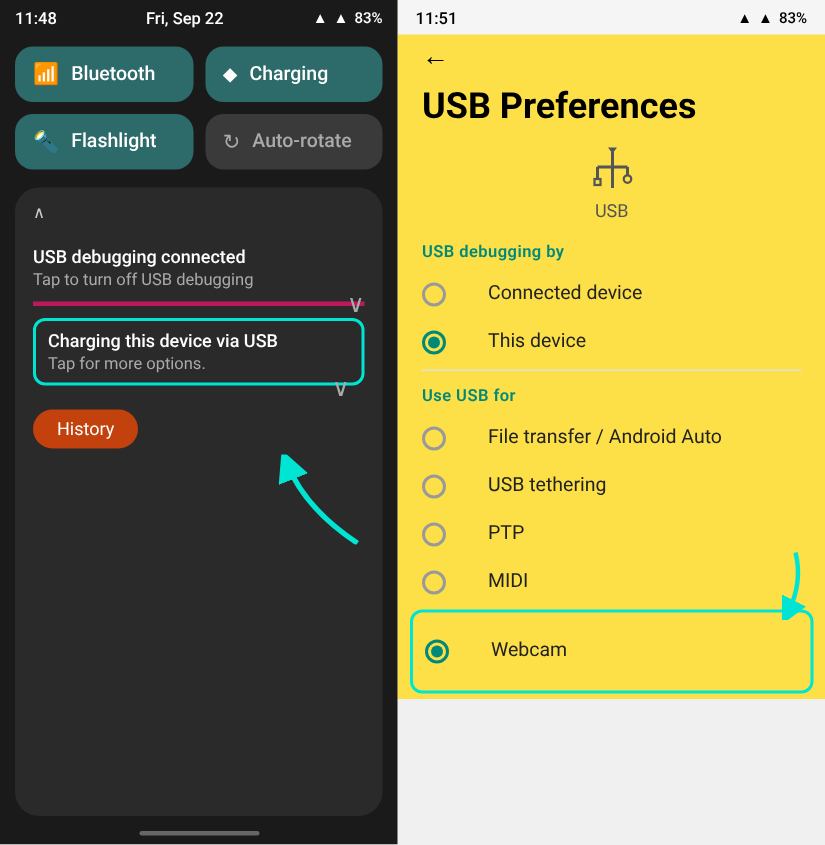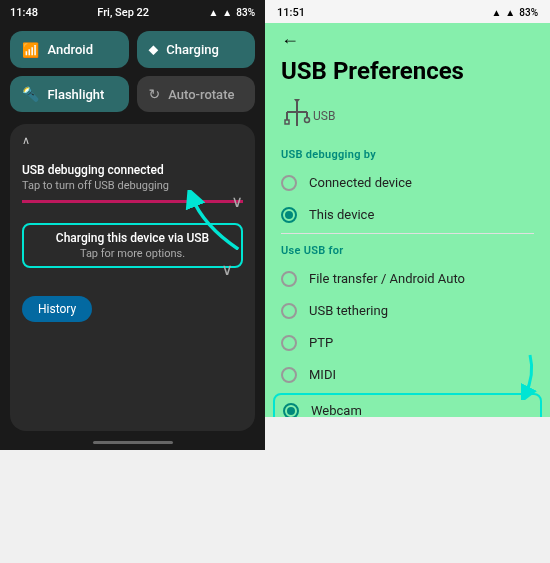--- a/index.html
+++ b/index.html
@@ -8,21 +8,21 @@
       height: 563px;
       display: flex;
       font-family: 'Roboto', Arial, sans-serif;
       background: #f0f0f0;
       overflow: hidden;
     }
 
     
     .left-panel {
       width: 265px;
-      height: 450px;
+      height: 563px;
       background: #1a1a1a;
       display: flex;
       flex-direction: column;
       overflow: hidden;
       position: relative;
     }
 
     .status-bar-left {
       display: flex;
       justify-content: space-between;
@@ -114,26 +114,25 @@
 
     .notif-sub {
       font-size: 11px;
       color: #aaa;
     }
 
     .notif-item.highlighted {
       border: 2px solid #00e5d3;
       border-radius: 8px;
       padding: 6px 8px;
-      margin: 20px 0;
-      text-align: center;
+      margin: 8px 0;
     }
 
     .history-btn {
-      background: #0369a1;
+      background: #c2410c;
       border-radius: 20px;
       padding: 6px 16px;
       color: #fff;
       font-size: 12px;
       display: inline-block;
       margin: 8px 0 4px 0;
     }
 
     .home-indicator-left {
       width: 80px;
@@ -148,22 +147,22 @@
       position: absolute;
       bottom: 120px;
       left: 150px;
       width: 60px;
       height: 50px;
     }
 
     
     .right-panel {
       width: 285px;
-      height: 417px;
-      background: #86efac;
+      height: 466px;
+      background: #fde047;
       display: flex;
       flex-direction: column;
       overflow: hidden;
     }
 
     .status-bar-right {
       display: flex;
       justify-content: space-between;
       align-items: center;
       padding: 6px 12px 4px;
@@ -196,42 +195,42 @@
     .page-title {
       font-size: 24px;
       font-weight: 700;
       color: #000;
       margin-bottom: 12px;
       line-height: 1.2;
     }
 
     .usb-icon-area {
       display: flex;
-      flex-direction: row;
+      flex-direction: column;
       align-items: center;
       margin-bottom: 14px;
     }
 
     .usb-label {
       font-size: 12px;
       color: #555;
     }
 
     .section-label {
       font-size: 11px;
       color: #00897b;
       font-weight: 600;
       margin: 10px 0 6px;
       letter-spacing: 0.3px;
     }
 
     .radio-item {
       display: flex;
       align-items: center;
-      gap: 12px;
+      gap: 28px;
       padding: 8px 0;
       font-size: 13px;
       color: #222;
     }
 
     .radio-outer {
       width: 16px;
       height: 16px;
       border-radius: 50%;
       border: 2px solid #999;
@@ -248,21 +247,21 @@
     .radio-inner {
       width: 8px;
       height: 8px;
       border-radius: 50%;
       background: #00897b;
     }
 
     .radio-item.highlighted-row {
       border: 2px solid #00e5d3;
       border-radius: 8px;
-      padding: 8px 8px;
+      padding: 18px 8px;
       margin: 2px -8px;
       position: relative;
     }
 
     .divider {
       height: 1px;
       background: #e0e0e0;
       margin: 2px 0;
     }
   </style>
@@ -276,21 +275,21 @@
     <div class="status-icons-left">
       <span>▲</span>
       <span>▲</span>
       <span>83%</span>
     </div>
   </div>
 
   <div class="quick-tiles">
     <div class="tile">
       <span class="tile-icon">📶</span>
-      <span>Android</span>
+      <span>Bluetooth</span>
     </div>
     <div class="tile">
       <span class="tile-icon">⬥</span>
       <span>Charging</span>
     </div>
     <div class="tile">
       <span class="tile-icon">🔦</span>
       <span>Flashlight</span>
     </div>
     <div class="tile inactive">

